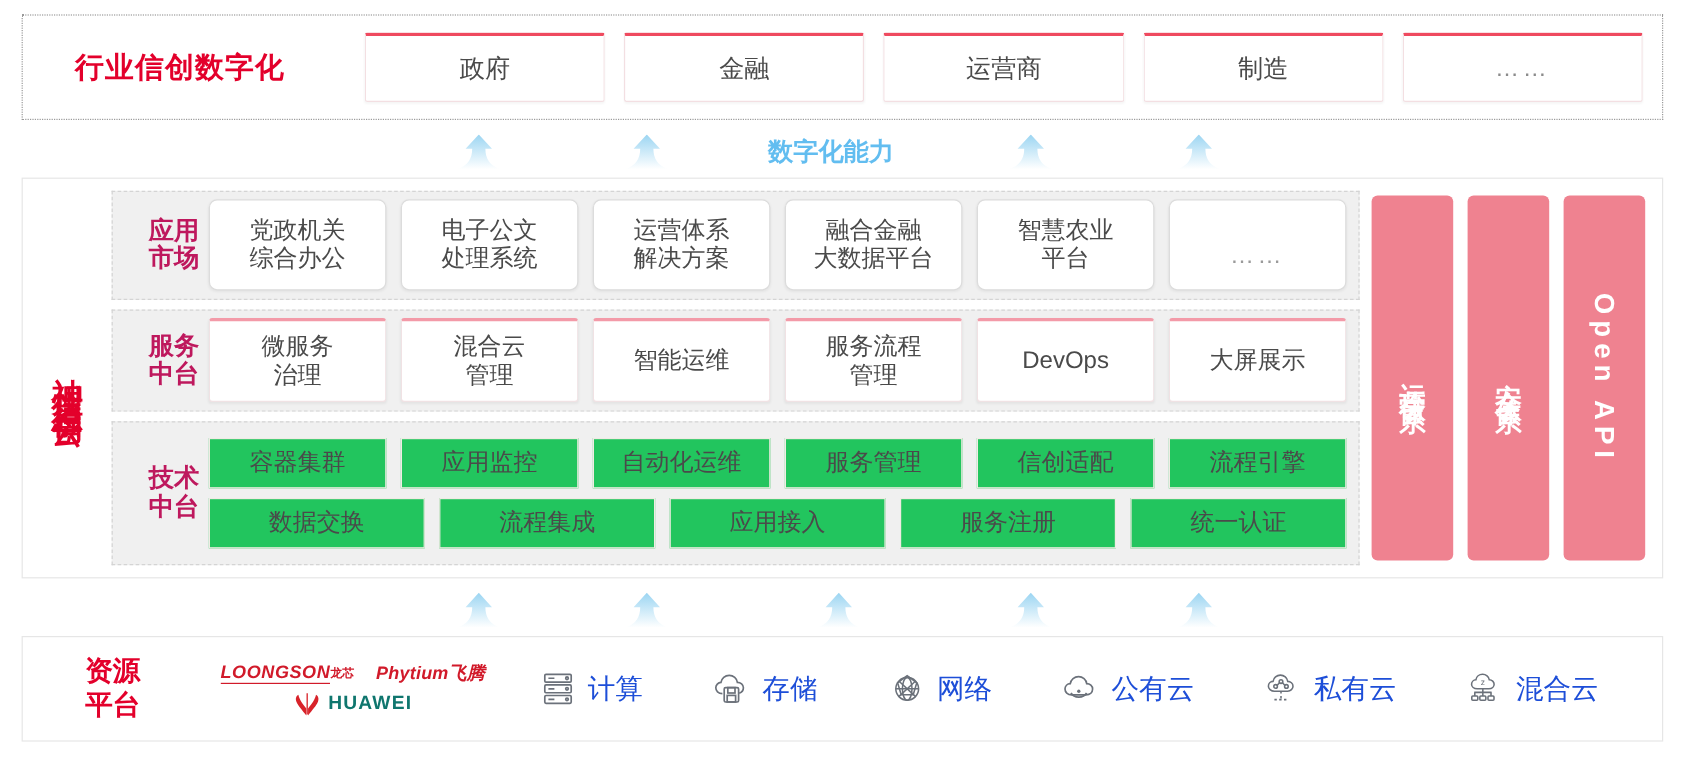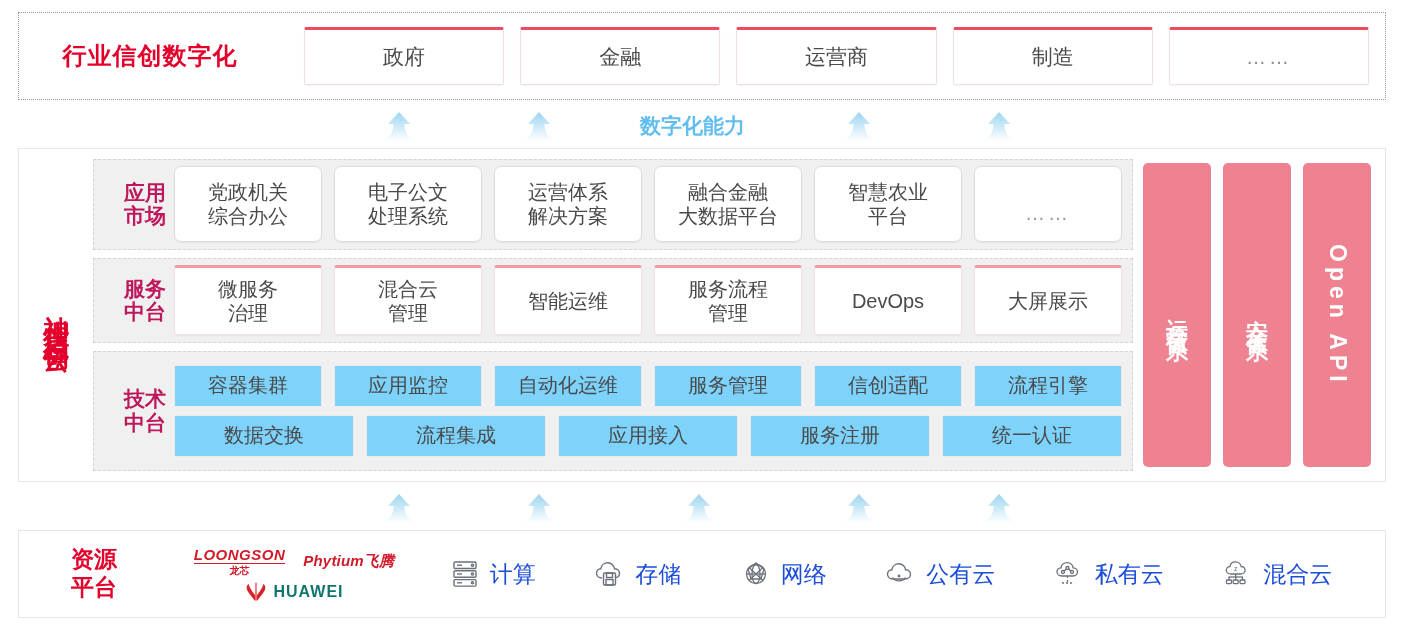--- a/index.html
+++ b/index.html
@@ -113,21 +113,21 @@
     display:flex; align-items:center; justify-content:center; text-align:center;
     font-size: 20px; color:#4a4a4a; line-height: 1.22;
     box-shadow: 0 1px 2px rgba(0,0,0,.05);
   }
 
   
   .tech-rows { flex:1 1 auto; display:flex; flex-direction:column; gap:8px; min-width:0; }
   .tech-row { display:flex; gap:12px; }
   .tech-tile {
     flex: 1 1 0; height: 42px;
-    background:#7dd3fc; border:1px solid #f0ebe3;
+    background:#22c55e; border:1px solid #f0ebe3;
     display:flex; align-items:center; justify-content:center;
     font-size: 20px; color:#4a4a4a;
   }
 
   
   .pillars {
     flex: 0 0 auto; display:flex; gap: 12px;
     padding: 14px 14px 14px 10px; align-items: stretch;
   }
   .pillar {
@@ -153,21 +153,21 @@
   }
   .res-title {
     flex: 0 0 150px; text-align:center;
     color:#e3002b; font-weight:bold; font-size:23px; line-height:1.2;
   }
   .res-logos {
     flex: 0 0 250px;
     display:flex; flex-direction:column; align-items:center; justify-content:center; gap: 6px;
   }
   .logo-row { display:flex; align-items:center; justify-content:center; gap:18px; }
-  .logo-loongson { display:flex; flex-direction:column; align-items:center; line-height:1; }
+  .logo-loongson { display:flex; align-items:center; line-height:1; }
   .logo-loongson .en {
     color:#d11a2a; font-weight:bold; font-size:15px; font-style:italic;
     letter-spacing:.5px;
     border-bottom:1.5px solid #d11a2a; padding-bottom:1px;
   }
   .logo-loongson .cn { color:#d11a2a; font-size:10px; margin-top:2px; font-weight:bold;}
   .logo-phytium { color:#d11a2a; font-weight:bold; font-size:15px; font-style:italic; letter-spacing:.2px;}
   .logo-huawei { display:flex; align-items:center; gap:7px; }
   .logo-huawei .mark { width:22px; height:20px; }
   .logo-huawei .txt { color:#0f766e; font-weight:bold; font-size:16px; letter-spacing:1px;}

